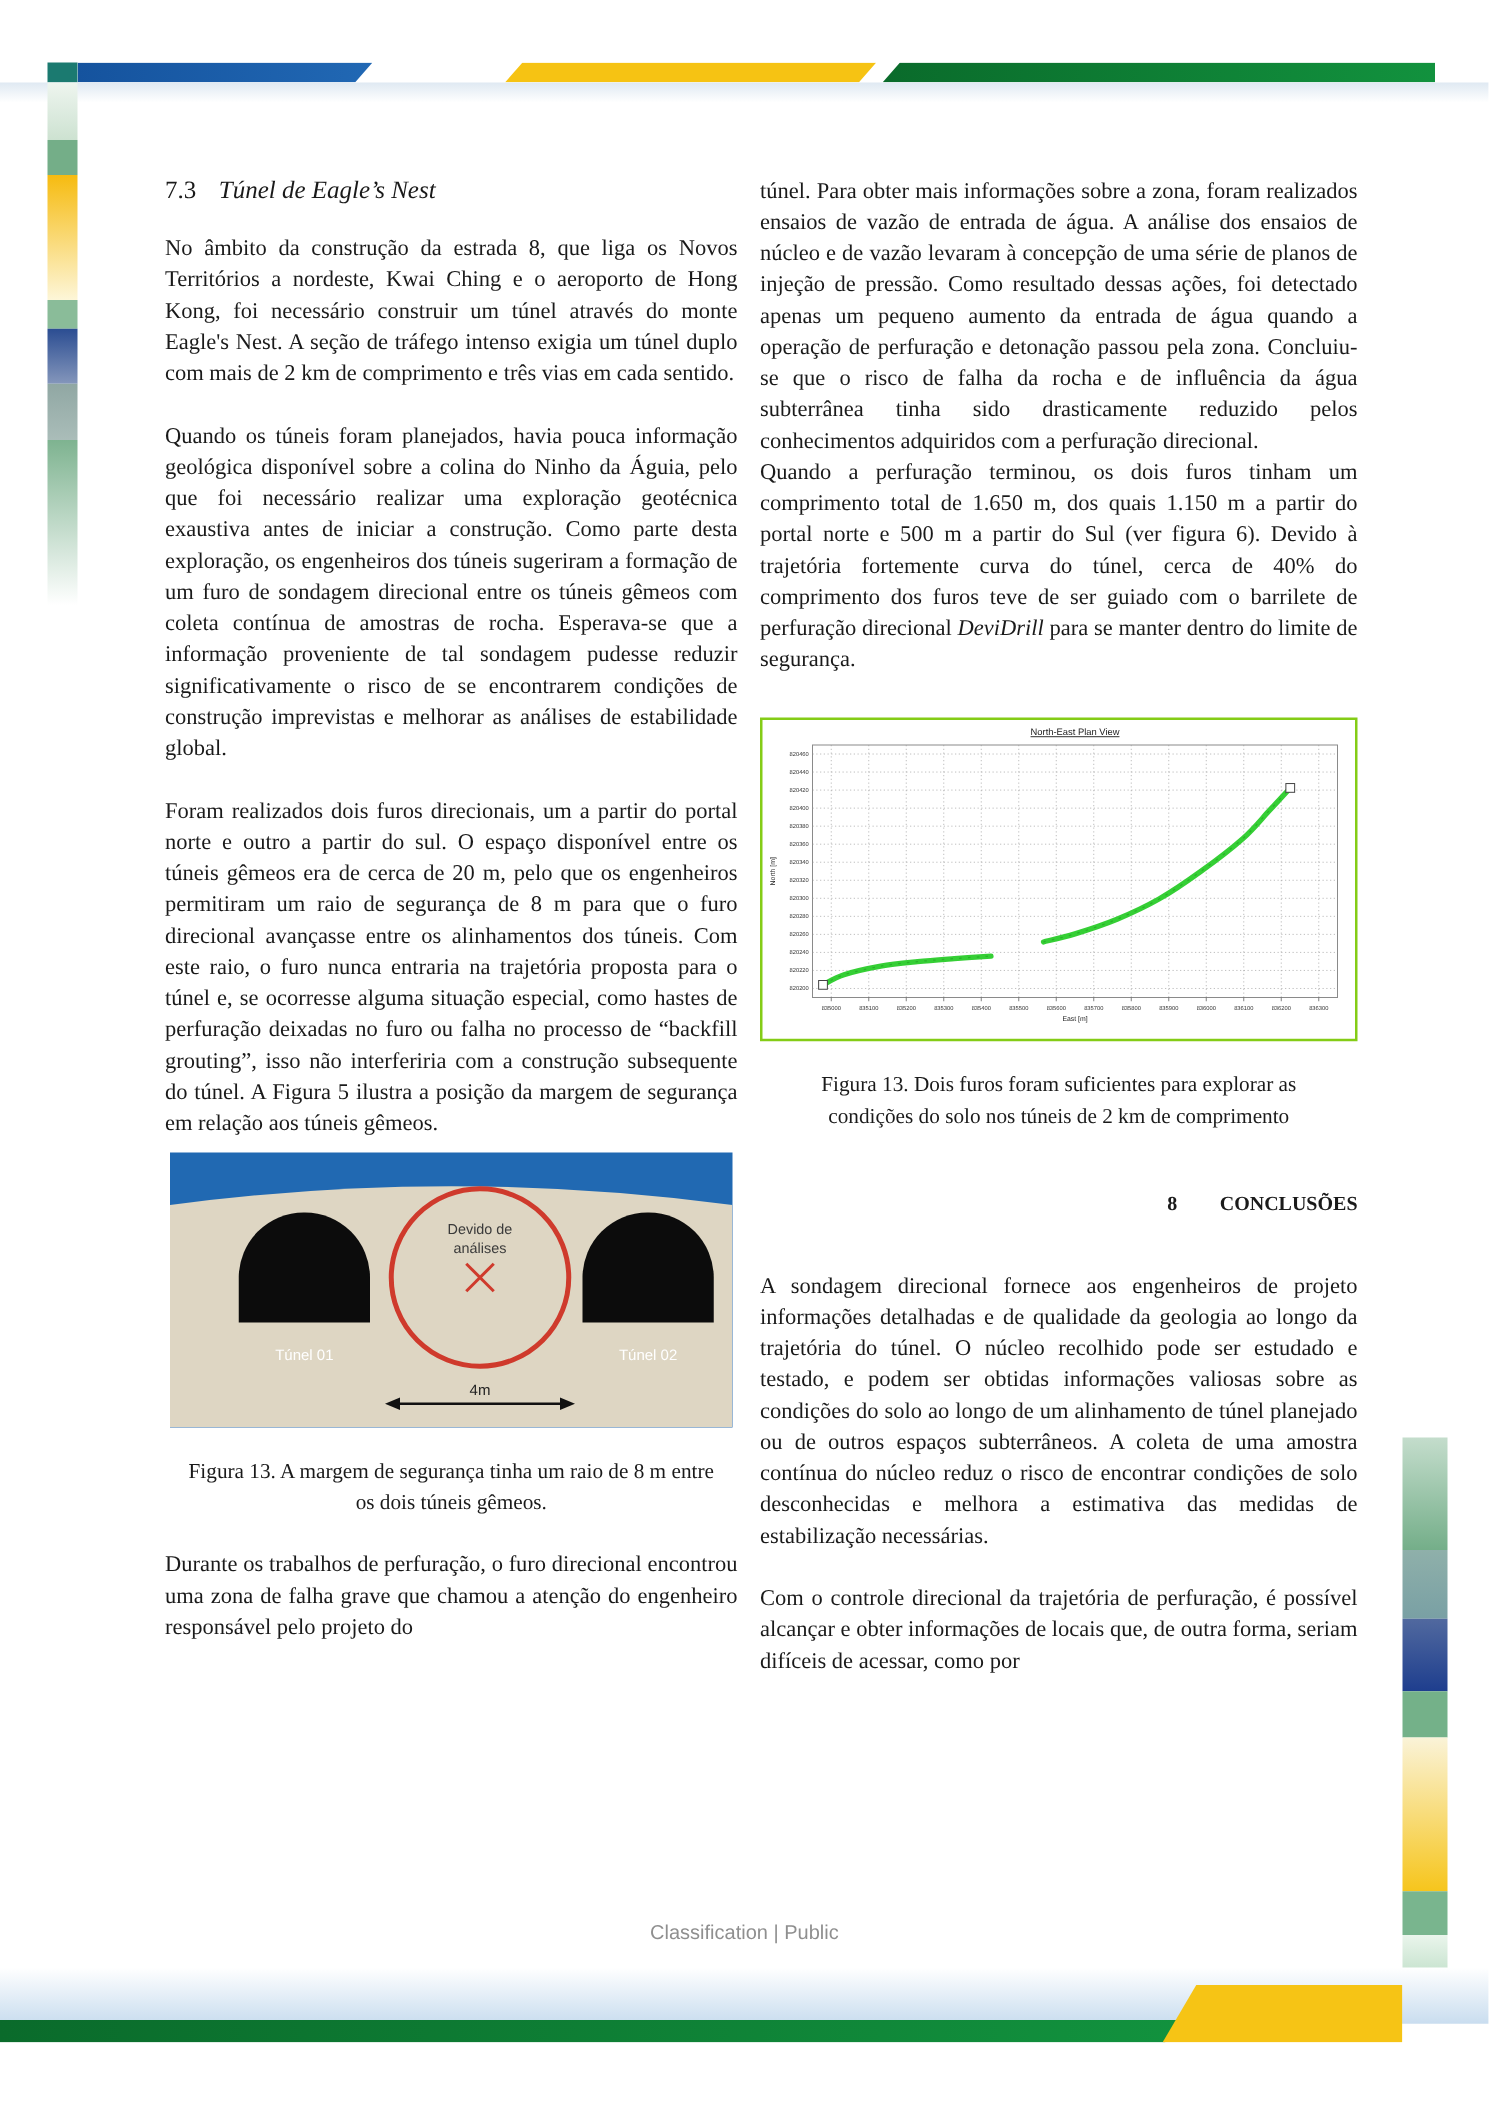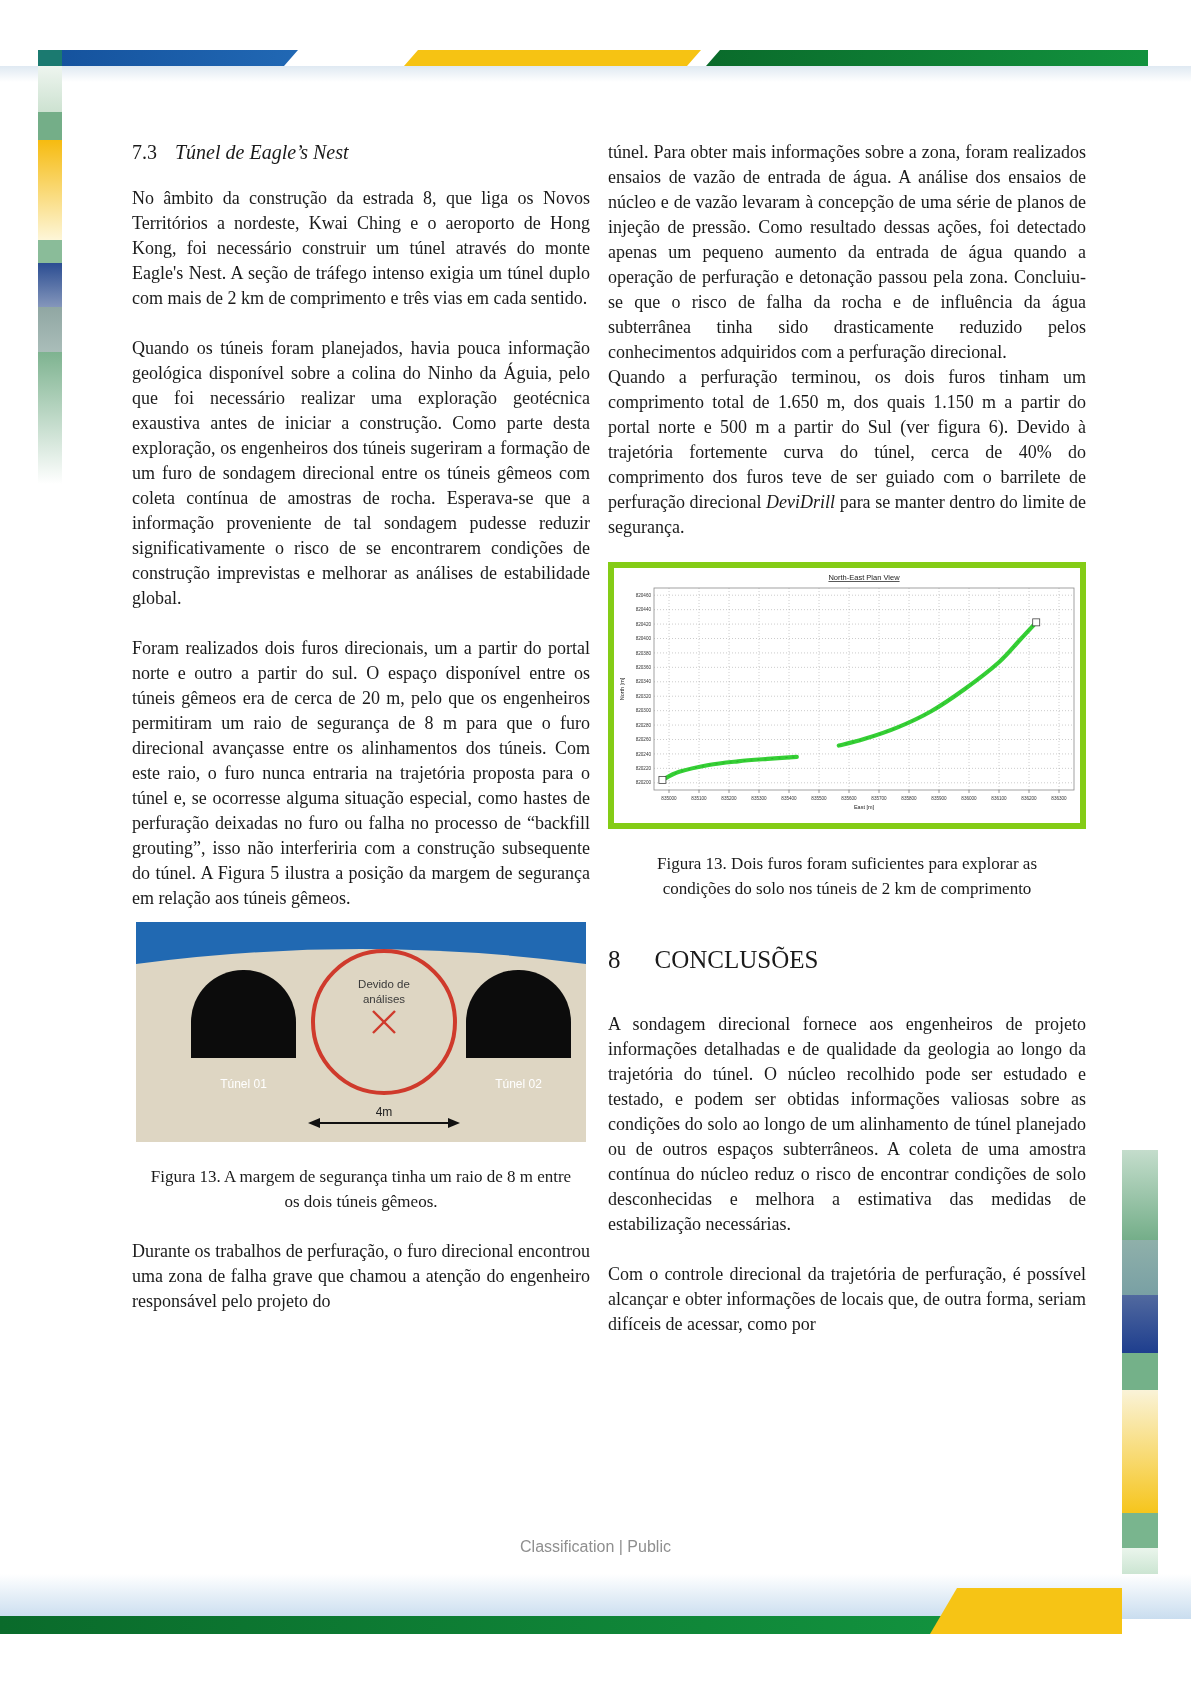--- a/index.html
+++ b/index.html
@@ -31,21 +31,21 @@
 
   
   .col{position:absolute;top:140px;font-size:18px;line-height:25px;text-align:justify;}
   #col-left{left:88px;width:458px;margin-left:44px;}
   #col-right{left:608px;width:478px;}
   .col p{margin:0 0 25px 0;}
   .col p.tight{margin:0;}
   h2.sec{font-size:20px;font-weight:normal;margin:0 0 21px 0;text-align:left;}
   h2.sec .num{margin-right:18px;}
   h2.sec .ital{font-style:italic;}
-  h2.concl{font-size:25px;font-weight:normal;margin:46px 0 40px 0;text-align:left;}
+  h2.concl{font-size:16px;font-weight:bold;margin:46px 0 40px 0;text-align:right;}
   h2.concl .num{margin-right:34px;}
   .ital{font-style:italic;}
   .caption{font-size:17px;line-height:25px;text-align:center;margin:22px 18px 25px 18px;}
 
   
   .tunnel-fig{position:relative;width:450px;height:220px;margin:11px 0 0 4px;background:#2169b2;overflow:hidden;}
   .tunnel-fig svg.ground{position:absolute;left:0;top:0;}
   .tunnel{position:absolute;top:48px;width:105px;height:88px;background:#0c0c0c;
           border-radius:52px 52px 0 0;}
   .tunnel-label{position:absolute;top:150px;width:105px;text-align:center;
@@ -53,21 +53,21 @@
   .safe-circle{position:absolute;left:175px;top:27px;width:146px;height:146px;border-radius:50%;
           border:4px solid #cf3a2c;box-sizing:border-box;}
   .circle-text{position:absolute;left:175px;top:55px;width:146px;text-align:center;
           font-family:"Liberation Sans",sans-serif;font-size:11.5px;line-height:15px;color:#3a3a3a;}
   .xmark{position:absolute;left:233px;top:85px;}
   .dim-label{position:absolute;left:175px;top:178px;width:146px;text-align:center;
           font-family:"Liberation Sans",sans-serif;font-size:12px;color:#222;}
   .dim-arrow{position:absolute;left:170px;top:193px;}
 
   
-  .chart-box{border:6px solid #84cc16;background:#fff;margin-top:22px;}
+  .chart-box{border:2px solid #84cc16;background:#fff;margin-top:34px;}
   .chart-box svg{display:block;}
 
   
   #footer{position:absolute;left:0;top:1538px;width:1191px;text-align:center;
           font-family:"Liberation Sans",sans-serif;font-size:16px;color:#8f8f8f;}
 </style>
 </head>
 <body>
 
 <div id="page">

